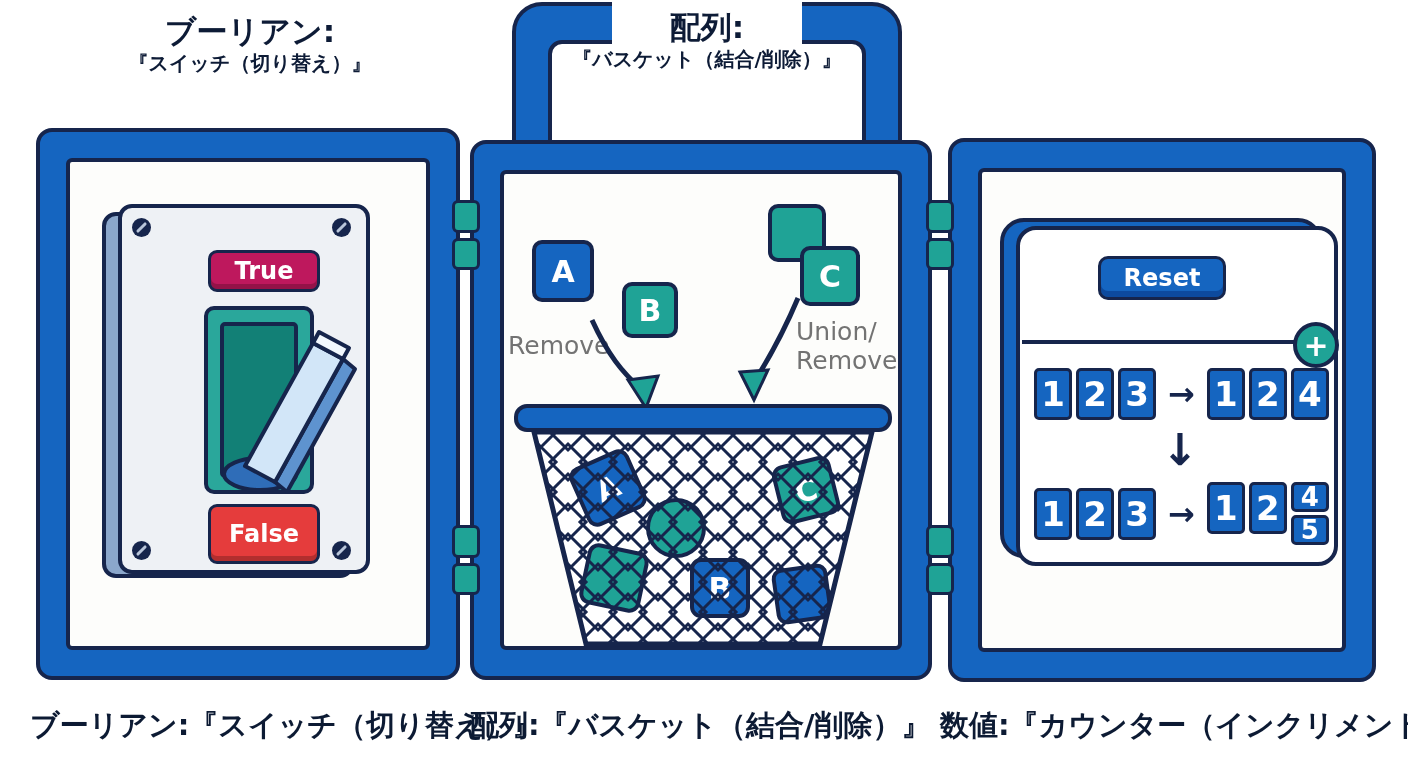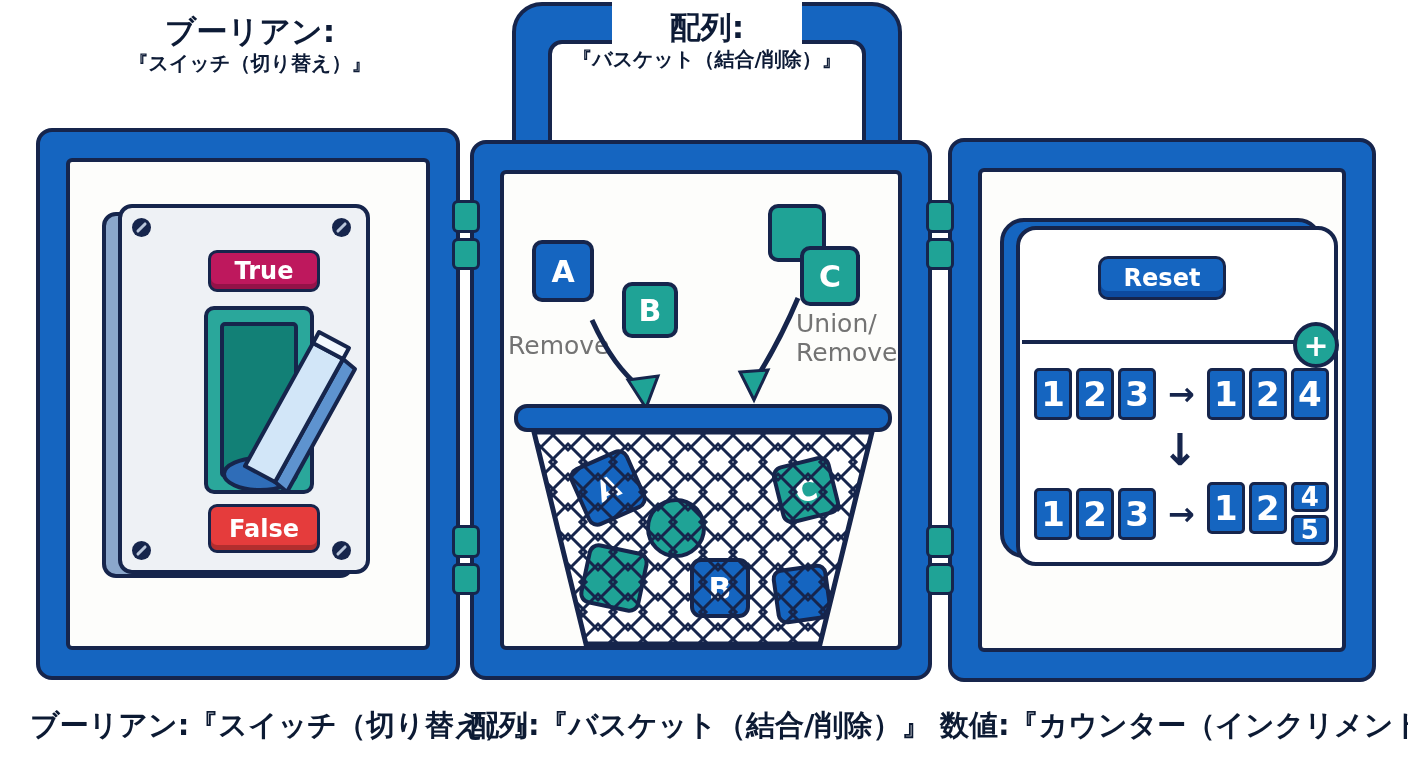--- a/index.html
+++ b/index.html
@@ -126,29 +126,29 @@
     <div class="recess-inner"></div>
   </div>
 
   <svg class="abs" style="left:178px;top:296px;" width="210" height="215" viewBox="0 0 210 215">
     <ellipse cx="82" cy="178" rx="36" ry="16" fill="#2f6db8" stroke="#16254c" stroke-width="4"></ellipse>
     <polygon points="97,186 165,63 177,73 109,196" fill="#5e93cf" stroke="#16254c" stroke-width="4" stroke-linejoin="round"></polygon>
     <polygon points="67,170 135,47 165,63 97,186" fill="#d2e6f8" stroke="#16254c" stroke-width="4" stroke-linejoin="round"></polygon>
     <polygon points="135,47 165,63 171,52 141,36" fill="#f2f8fe" stroke="#16254c" stroke-width="4" stroke-linejoin="round"></polygon>
   </svg>
 
-  <div class="abs pill-btn false-btn" style="left:208px;top:504px;width:112px;height:49px;">False</div>
+  <div class="abs pill-btn false-btn" style="left:208px;top:504px;width:112px;height:60px;">False</div>
 
   <div class="abs sq sq-blue" style="left:532px;top:240px;width:62px;height:62px;">A</div>
   <div class="abs sq sq-teal" style="left:622px;top:282px;width:56px;height:56px;">B</div>
   <div class="abs sq sq-teal" style="left:768px;top:204px;width:58px;height:58px;"></div>
   <div class="abs sq sq-teal" style="left:800px;top:246px;width:60px;height:60px;">C</div>
 
   <div class="abs lbl" style="left:508px;top:332px;width:130px;">Remove</div>
-  <div class="abs lbl" style="left:796px;top:310px;width:120px;">
+  <div class="abs lbl" style="left:796px;top:318px;width:120px;">
     <div>Union/</div>
     <div>Remove</div>
   </div>
 
   <svg class="abs" style="left:500px;top:240px;" width="400" height="170" viewBox="0 0 400 170">
     <path d="M 92,80 C 108,115 122,132 142,150" fill="none" stroke="#16254c" stroke-width="5"></path>
     <polygon points="128,140 158,136 146,168" fill="#1fa396" stroke="#16254c" stroke-width="3"></polygon>
     <path d="M 298,58 C 282,96 268,120 254,142" fill="none" stroke="#16254c" stroke-width="5"></path>
     <polygon points="240,132 268,130 254,160" fill="#1fa396" stroke="#16254c" stroke-width="3"></polygon>
   </svg>

